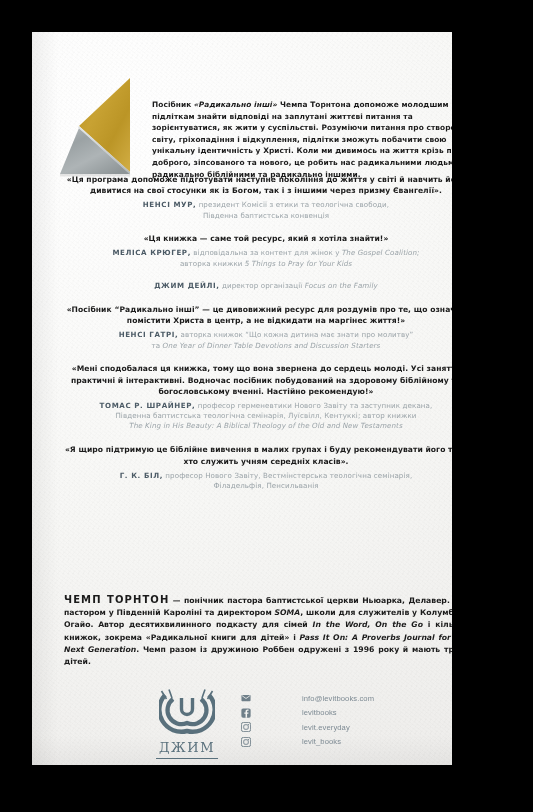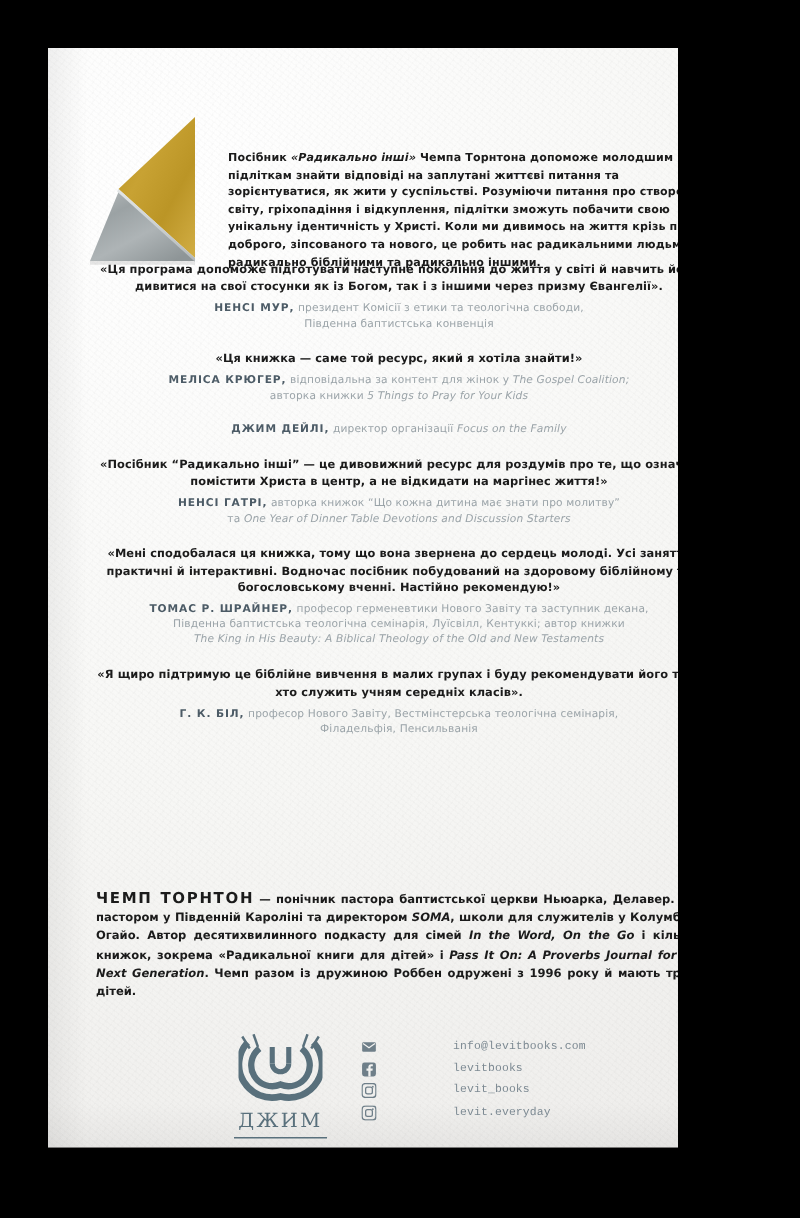--- a/index.html
+++ b/index.html
@@ -169,21 +169,21 @@
   .cicon{
     width: 10px; height: 10px;
     flex: 0 0 10px;
     display:flex; align-items:center; justify-content:center;
     color:#6f7f89;
   }
   .ctext{
     font-size: 7.6px;
     color:#7d8a93;
     letter-spacing:.1px;
-    font-family:Liberation Mono, monospace;
+    font-family:Liberation Sans, sans-serif;
     padding-left:46px;
   }
 </style>
 </head>
 <body>
 
 <div id="cover">
 
   <div id="tri-wrap">
     <svg width="108" height="108" viewBox="0 0 108 108">
@@ -318,31 +318,31 @@
       </div>
 
       <div class="crow">
         <span class="cicon">
           <svg width="10" height="10" viewBox="0 0 16 16">
               <rect x="0.6" y="0.6" width="14.8" height="14.8" rx="3.4" fill="none" stroke="#6f7f89" stroke-width="1.5"></rect>
               <rect x="4.4" y="4.4" width="7.2" height="7.2" rx="2" fill="none" stroke="#6f7f89" stroke-width="1.4"></rect>
               <circle cx="12.1" cy="3.9" r="0.9" fill="#6f7f89"></circle>
             </svg>
         </span>
-        <span class="ctext">levit_books</span>
+        <span class="ctext">levit.everyday</span>
       </div>
 
       <div class="crow">
         <span class="cicon">
           <svg width="10" height="10" viewBox="0 0 16 16">
               <rect x="0.6" y="0.6" width="14.8" height="14.8" rx="3.4" fill="none" stroke="#6f7f89" stroke-width="1.5"></rect>
               <rect x="4.4" y="4.4" width="7.2" height="7.2" rx="2" fill="none" stroke="#6f7f89" stroke-width="1.4"></rect>
               <circle cx="12.1" cy="3.9" r="0.9" fill="#6f7f89"></circle>
             </svg>
         </span>
-        <span class="ctext">levit.everyday</span>
+        <span class="ctext">levit_books</span>
       </div>
 
     </div>
 
   </div>
 
 </div>
 
 </body></html>

